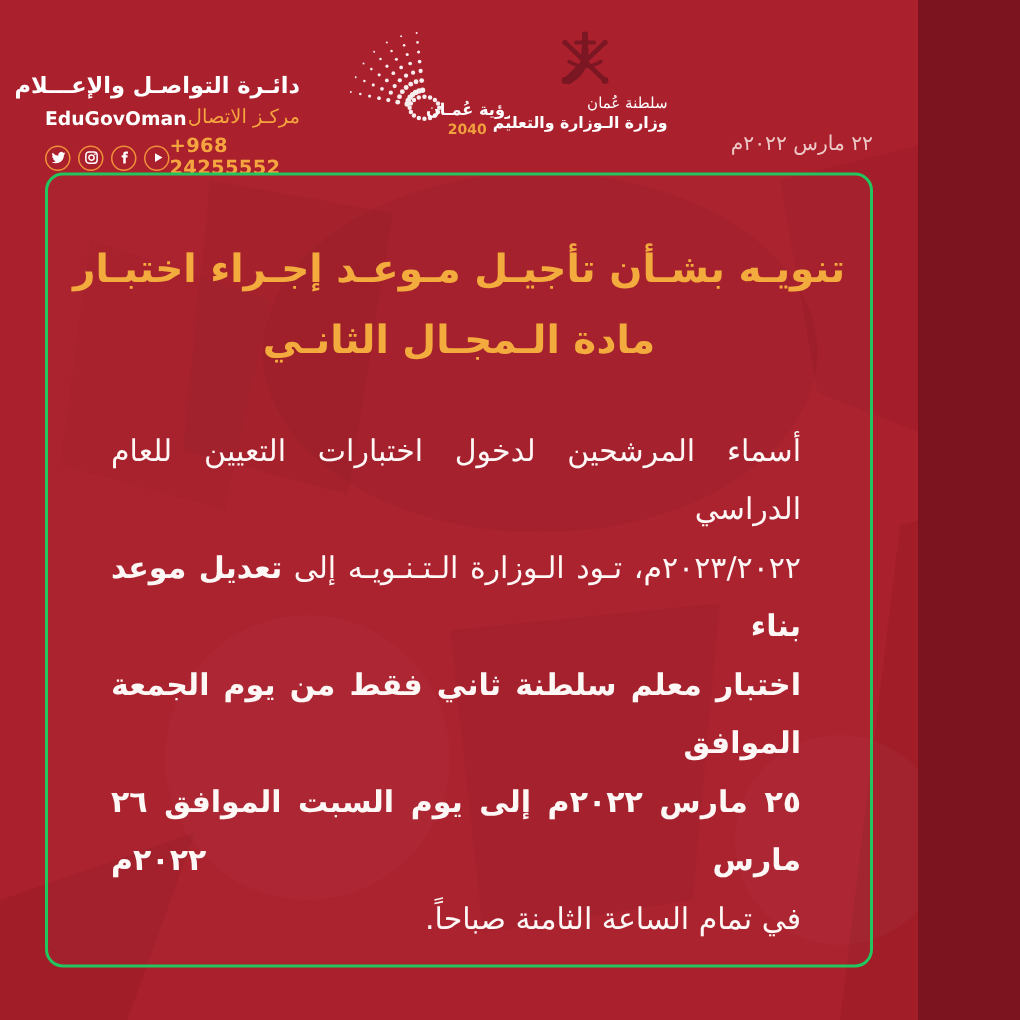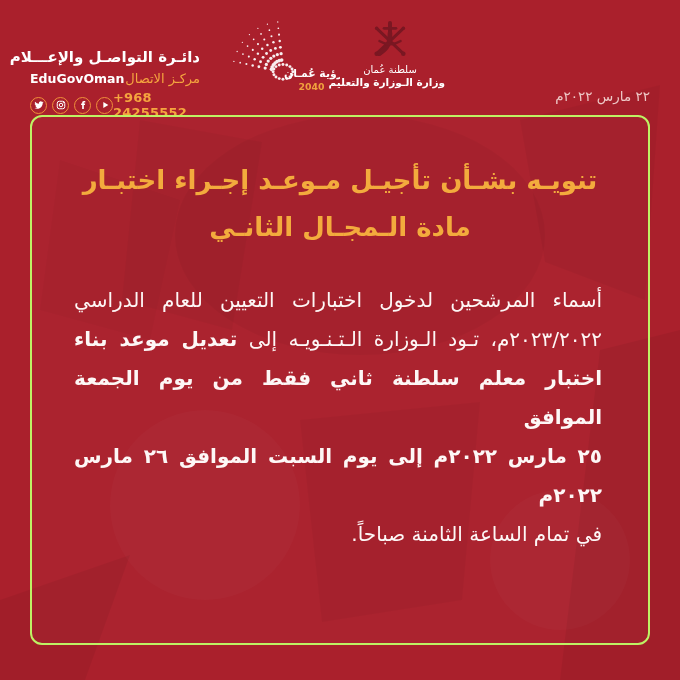--- a/index.html
+++ b/index.html
@@ -1,43 +1,43 @@
 <!DOCTYPE html>
 <html lang="ar"><head>
 <meta charset="utf-8">
 <style>
   html,body{margin:0;padding:0;background:#7c141f;}
   .poster{
-    position:relative;width:680px;height:680px;overflow:hidden;
+    position:relative;width:612px;height:680px;overflow:hidden;
     background:#aa202c;
     font-family:"DejaVu Sans",sans-serif;
   }
   .bg-texture{position:absolute;inset:0;pointer-events:none;}
   
   .hdr{position:absolute;top:0;left:0;right:0;height:115px;}
   .hdr-left{position:absolute;left:30px;top:47px;width:170px;}
   .dept{color:#ffffff;font-weight:700;font-size:15px;direction:rtl;text-align:right;letter-spacing:0;line-height:20px;white-space:nowrap;}
   .row2{display:flex;justify-content:space-between;align-items:flex-start;margin-top:4px;}
   .handle{color:#ffffff;font-weight:700;font-size:12.5px;}
   .cc-label{color:#f5a53f;font-weight:400;font-size:13px;direction:rtl;white-space:nowrap;}
   .row3{display:flex;justify-content:flex-end;align-items:center;margin-top:4px;}
   .icons{display:flex;gap:5px;}
   .soc{width:17px;height:17px;border-radius:50%;border:1.5px solid #f0903a;display:flex;align-items:center;justify-content:center;box-sizing:border-box;}
   .soc svg{display:block;}
   .phone{color:#f5a53f;font-weight:700;font-size:13px;letter-spacing:.2px;}
   .vision{position:absolute;left:222px;top:14px;width:118px;height:95px;}
-  .ministry{position:absolute;left:335px;top:20px;width:110px;text-align:center;}
+  .ministry{position:absolute;left:335px;top:20px;width:110px;text-align:right;}
   .ministry .emblem{display:block;margin:0 auto;}
   .min-line1{color:#ffffff;font-size:10px;direction:rtl;margin-top:2px;white-space:nowrap;}
   .min-line2{color:#ffffff;font-size:10.5px;font-weight:700;direction:rtl;margin-top:1px;white-space:nowrap;}
   .hdr-date{position:absolute;right:30px;top:88px;color:#eec8c6;font-size:13.5px;direction:rtl;white-space:nowrap;}
   
   .frame{
     position:absolute;left:30px;right:30px;top:115px;bottom:35px;
-    border:2px solid #bef264;border-radius:12px;
+    border:2px solid #22c55e;border-radius:12px;
     background:rgba(255,255,255,0.015);
     box-sizing:border-box;
   }
   .title{margin-top:40px;text-align:center;color:#f3ab3d;font-weight:700;font-size:26px;line-height:47px;direction:rtl;}
   .body{margin:30px 46px 0 42px;direction:rtl;color:#fdf7f6;font-size:20px;line-height:39px;}
   .bline{text-align:justify;text-align-last:justify;}
   .bline.last{text-align:justify;text-align-last:right;}
   .b{font-weight:700;}
 </style>
 </head>

